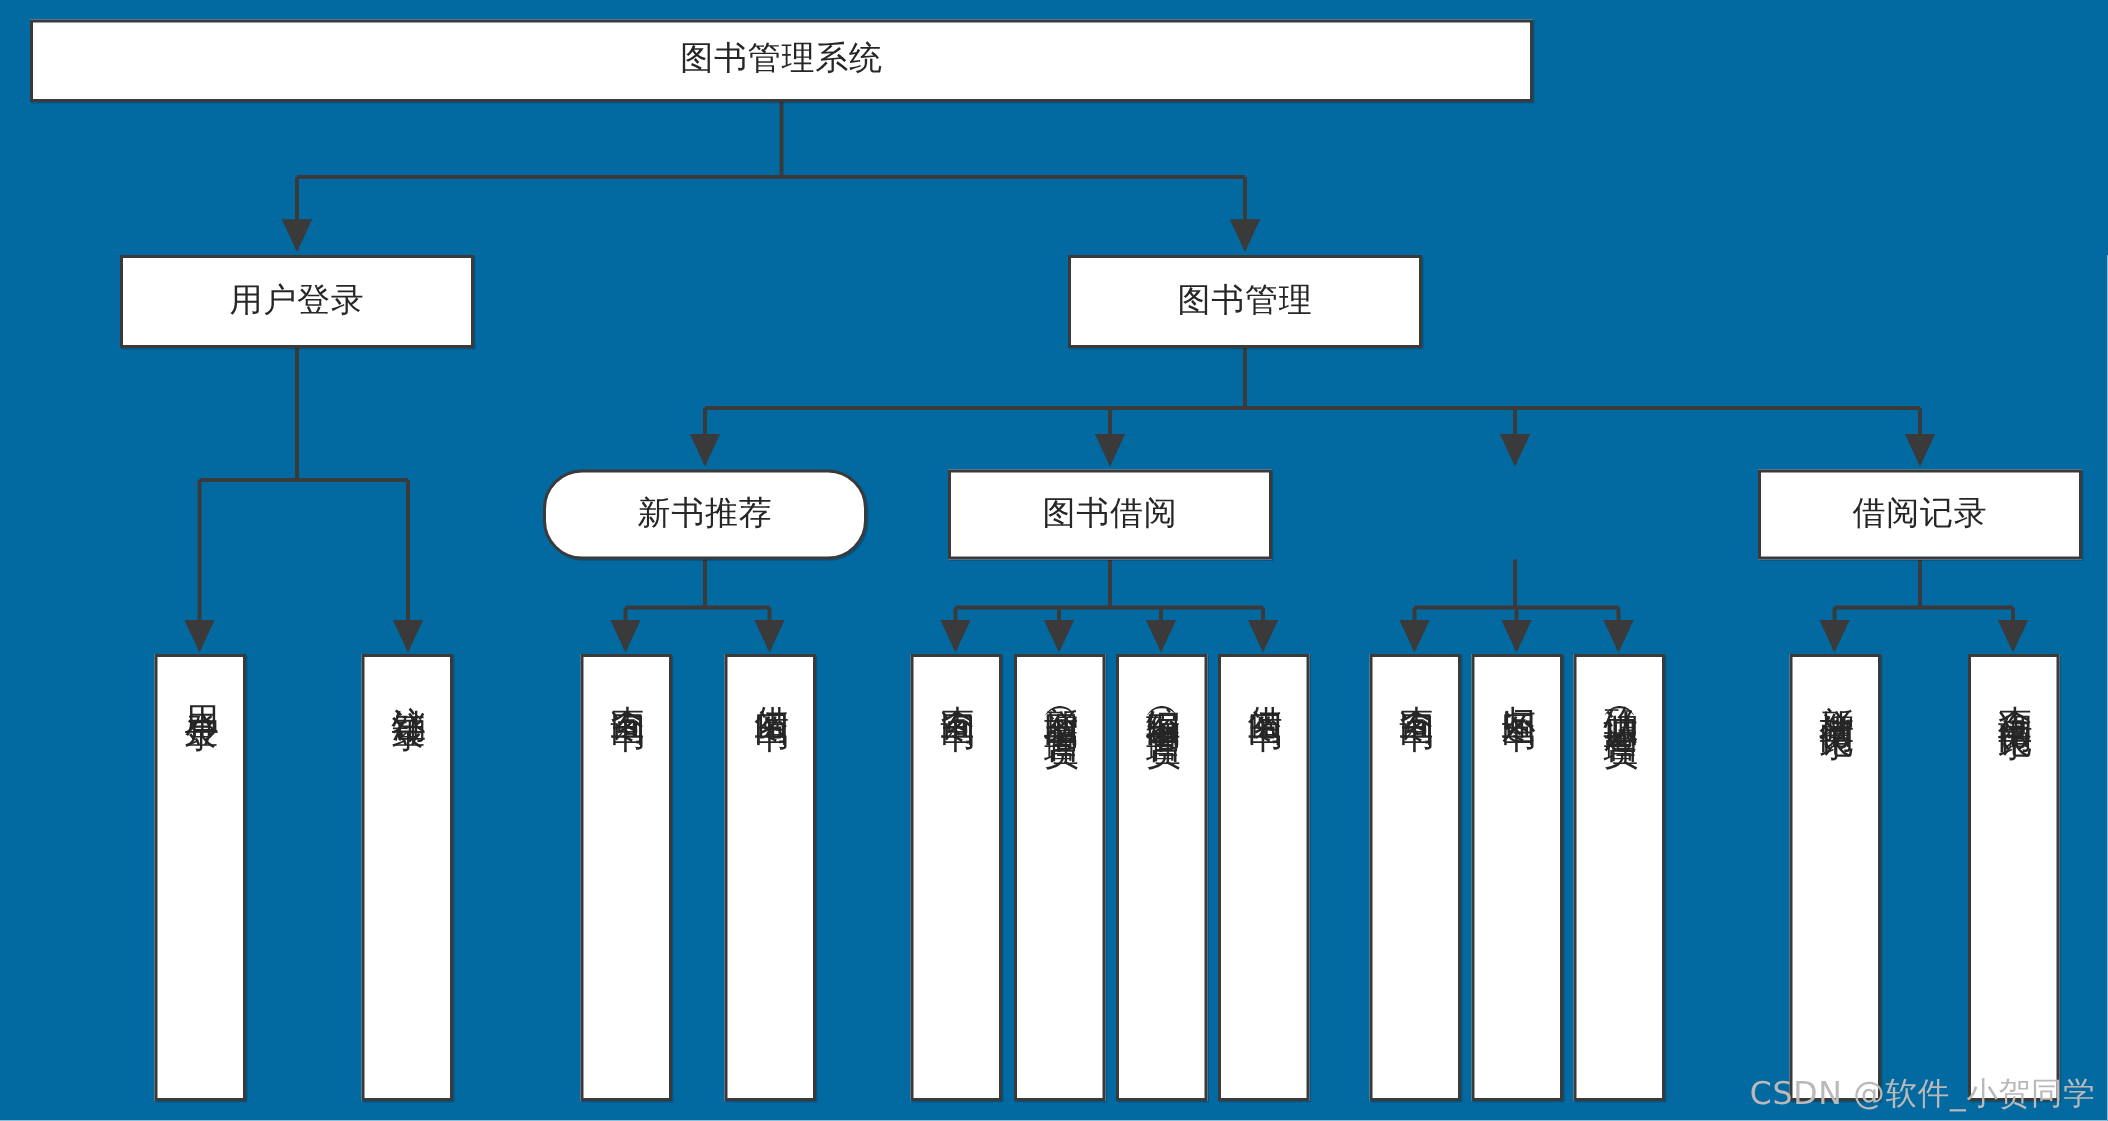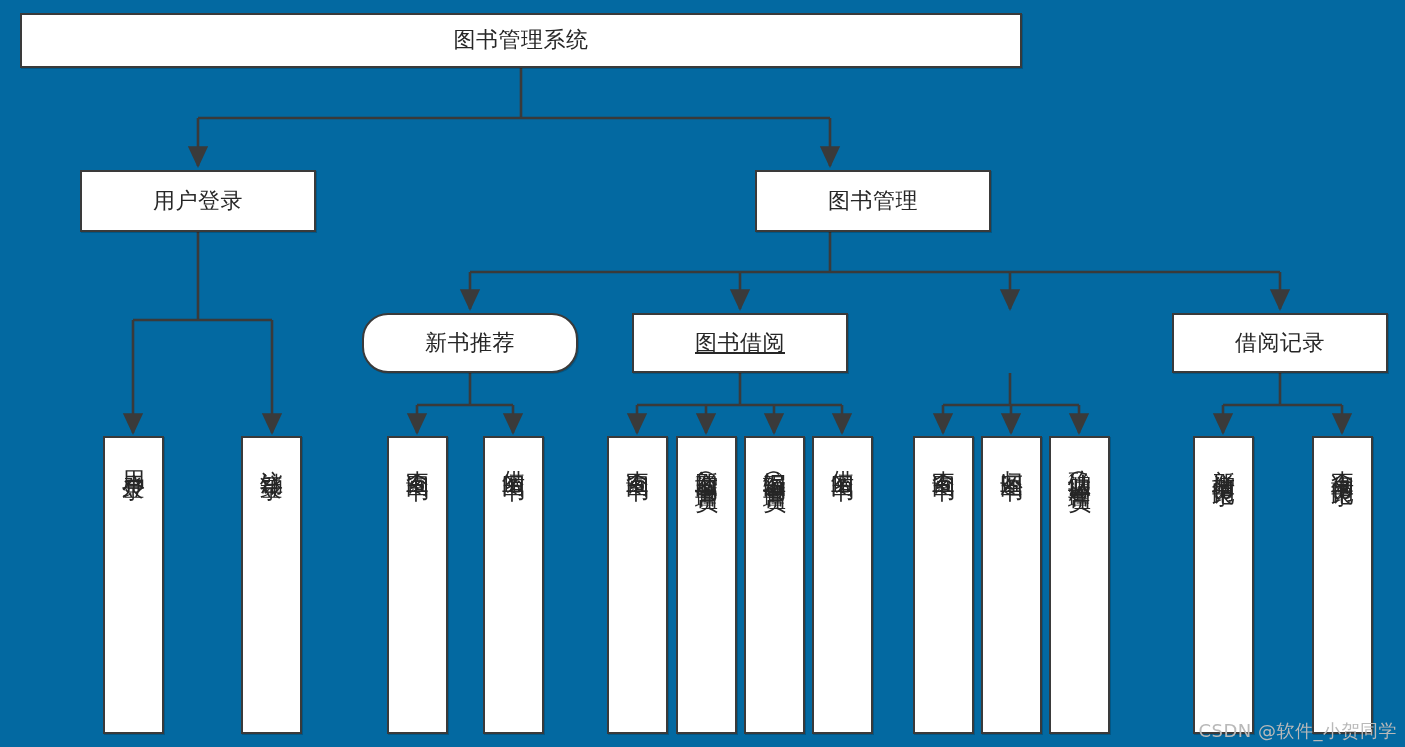--- a/index.html
+++ b/index.html
@@ -53,21 +53,21 @@
     writing-mode: vertical-rl;
     text-orientation: upright;
     font-size: 23px;
     letter-spacing: 3px;
     line-height: 1;
   }
   #watermark {
     position: absolute;
     right: 8px;
     bottom: 4px;
-    font-size: 18px;
+    font-size: 21px;
     color: #b9b9b9;
     letter-spacing: 0.5px;
     white-space: nowrap;
     pointer-events: none;
   }
 </style>
 </head>
 <body>
 
 <div id="canvas">
@@ -125,28 +125,28 @@
     </g>
   </svg>
 
   <div class="node horiz" style="left:20px; top:13px; width:1002px; height:55px;">
     <span class="label">图书管理系统</span>
   </div>
 
   <div class="node horiz" style="left:80px; top:170px; width:236px; height:62px;">
     <span class="label">用户登录</span>
   </div>
-  <div class="node horiz" style="left:755px; top:170px; width:236px; height:62px;">
+  <div class="node horiz" style="left:712px; top:170px; width:236px; height:62px;">
     <span class="label">图书管理</span>
   </div>
 
   <div class="node horiz" style="left:362px; top:313px; width:216px; height:60px;border-radius:26px;">
     <span class="label">新书推荐</span>
   </div>
-  <div class="node horiz" style="left:632px; top:313px; width:216px; height:60px;text-decoration:underline;">
+  <div class="node horiz" style="left:632px; top:313px; width:216px; height:60px;">
     <span class="label">图书借阅</span>
   </div>
   <div class="node horiz" style="left:1172px; top:313px; width:216px; height:60px;">
     <span class="label">借阅记录</span>
   </div>
 
   <div class="node vert" style="left:103px; top:436px; width:61px; height:298px;">
     <span class="label">用户登录</span>
   </div>
   <div class="node vert" style="left:241px; top:436px; width:61px; height:298px;">

